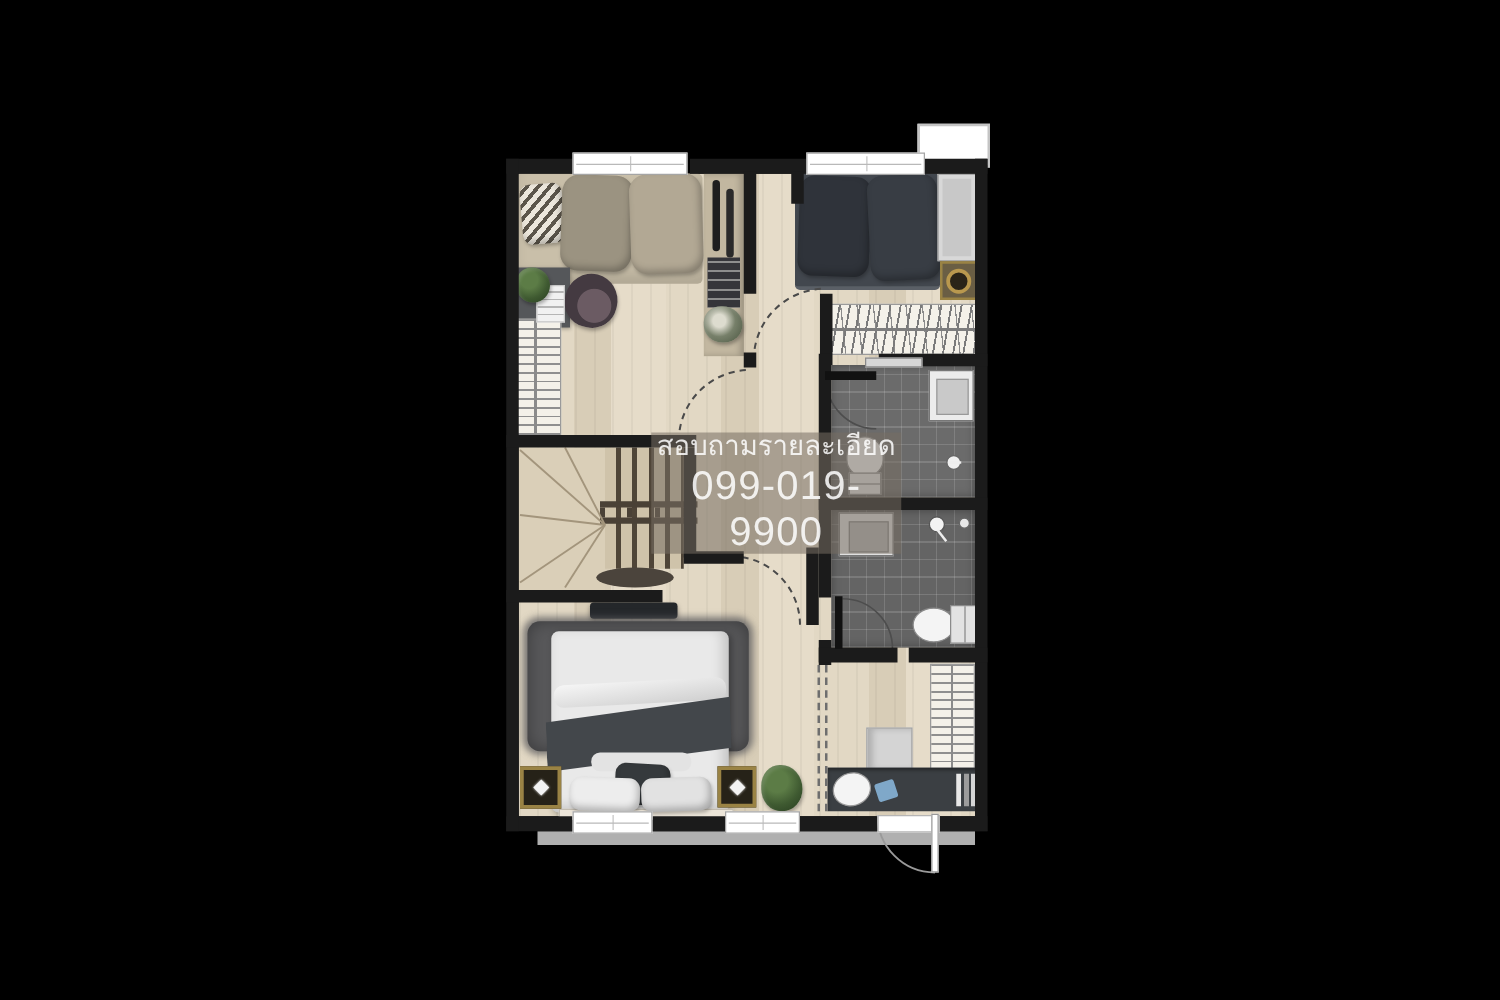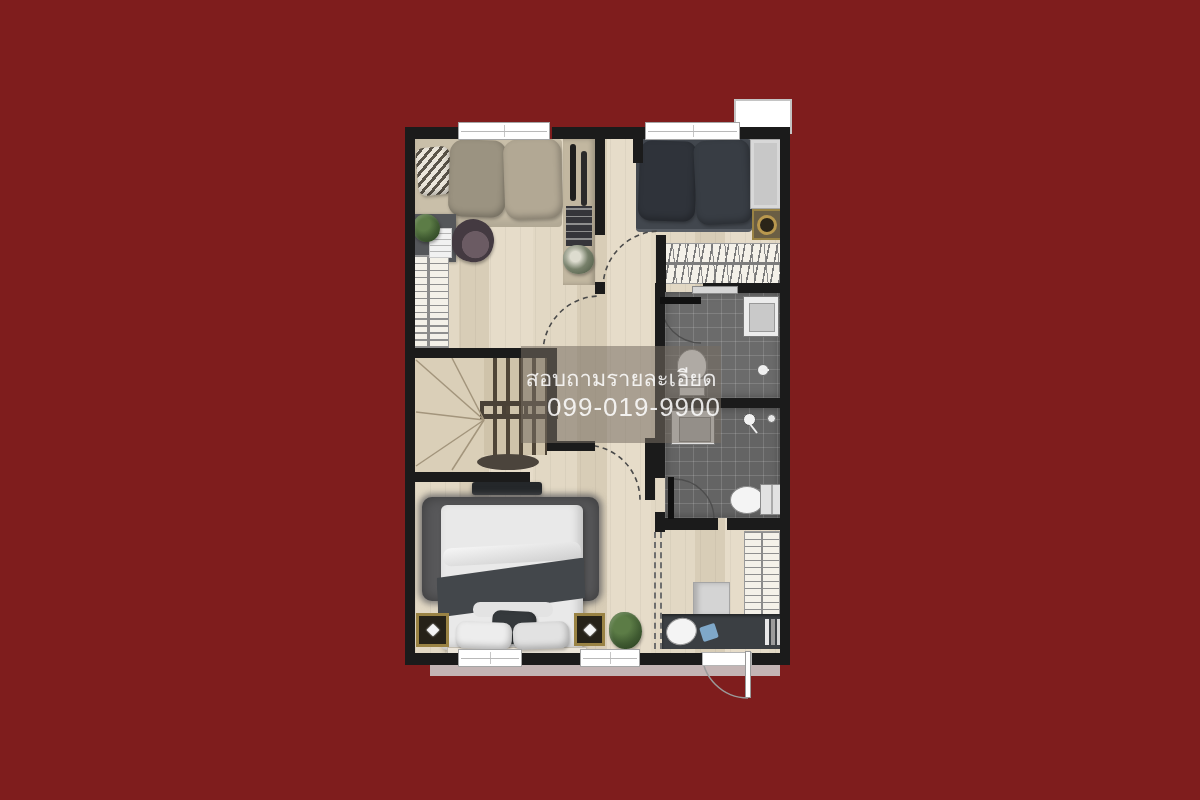--- a/index.html
+++ b/index.html
@@ -1,16 +1,16 @@
 <!DOCTYPE html>
 <html style="--wall: #1b1b1b; --wood-floor: #e2d8c4; --wood-plank: #d8cdb7; --bath-floor: #6b6b6b; --dark-furniture: #3b3f43; --bed-dark: #42474e; --bed-tan: #c9bfa9; --rug: #58585a; --gold: #9a8344; --plant-green: #3f5a31; --window-frame: #a5a5a5; --watermark-bg: rgba(118,110,98,0.55); --watermark-text: rgba(255,255,255,0.85);"><head>
 <meta charset="utf-8">
 <style>
   html,body{margin:0;padding:0;background:#ffffff;}
-  .canvas{position:relative;width:1200px;height:800px;background:#7f1d1d;overflow:hidden;
+  .canvas{position:relative;width:1200px;height:800px;background:#000000;overflow:hidden;
           font-family:"Liberation Sans","DejaVu Sans",sans-serif;}
   .el{position:absolute;box-sizing:border-box;}
   
   .wall{background:var(--wall,#1b1b1b);z-index:40;}
   .floor-wood{background:
       repeating-linear-gradient(90deg, rgba(0,0,0,0.04) 0 1.5px, transparent 1.5px 15px),
       repeating-linear-gradient(90deg, var(--wood-floor,#e2d8c4) 0 44px, var(--wood-plank,#d8cdb7) 44px 74px, #e6dcc9 74px 118px);
       z-index:1;}
   .bath-floor{background-color:var(--bath-floor,#6b6b6b);
       background-image:repeating-linear-gradient(0deg, rgba(255,255,255,0.14) 0 1px, transparent 1px 14px),
@@ -34,21 +34,21 @@
       box-shadow:inset 2px 2px 3px rgba(255,255,255,0.15), 1px 2px 3px rgba(0,0,0,0.3);}
   .gold-table{background:#262218;border:3px solid var(--gold,#9a8344);z-index:13;}
   .gold-table .lamp{position:absolute;left:50%;top:50%;width:9px;height:9px;background:#f3f3f3;
       transform:translate(-50%,-50%) rotate(45deg);box-shadow:0 0 2px #fff;}
   .svg-overlay{position:absolute;left:0;top:0;z-index:30;}
   .wm{z-index:60;background:var(--watermark-bg,rgba(118,110,98,0.55));
       color:var(--watermark-text,rgba(255,255,255,0.85));text-align:center;
       display:flex;flex-direction:column;justify-content:center;line-height:1.18;}
   .wm .l1{font-size:22px;}
   .wm .l2{font-size:22px;}
-  .wm .l3{font-size:26px;letter-spacing:1px;text-align:right;}
+  .wm .l3{font-size:32px;letter-spacing:1px;}
 </style>
 </head>
 <body>
 
 <div class="canvas">
 
   <div class="el" style="left:734px;top:99px;width:58px;height:35px;background:#fff;border:2px solid #c4c4c4;z-index:2;"></div>
   <div class="el" style="left:430px;top:665px;width:350px;height:11px;background:#cfcfcf;opacity:.85;z-index:2;"></div>
 
   <div class="el floor-wood" style="left:415px;top:139px;width:365px;height:514px;"></div>

